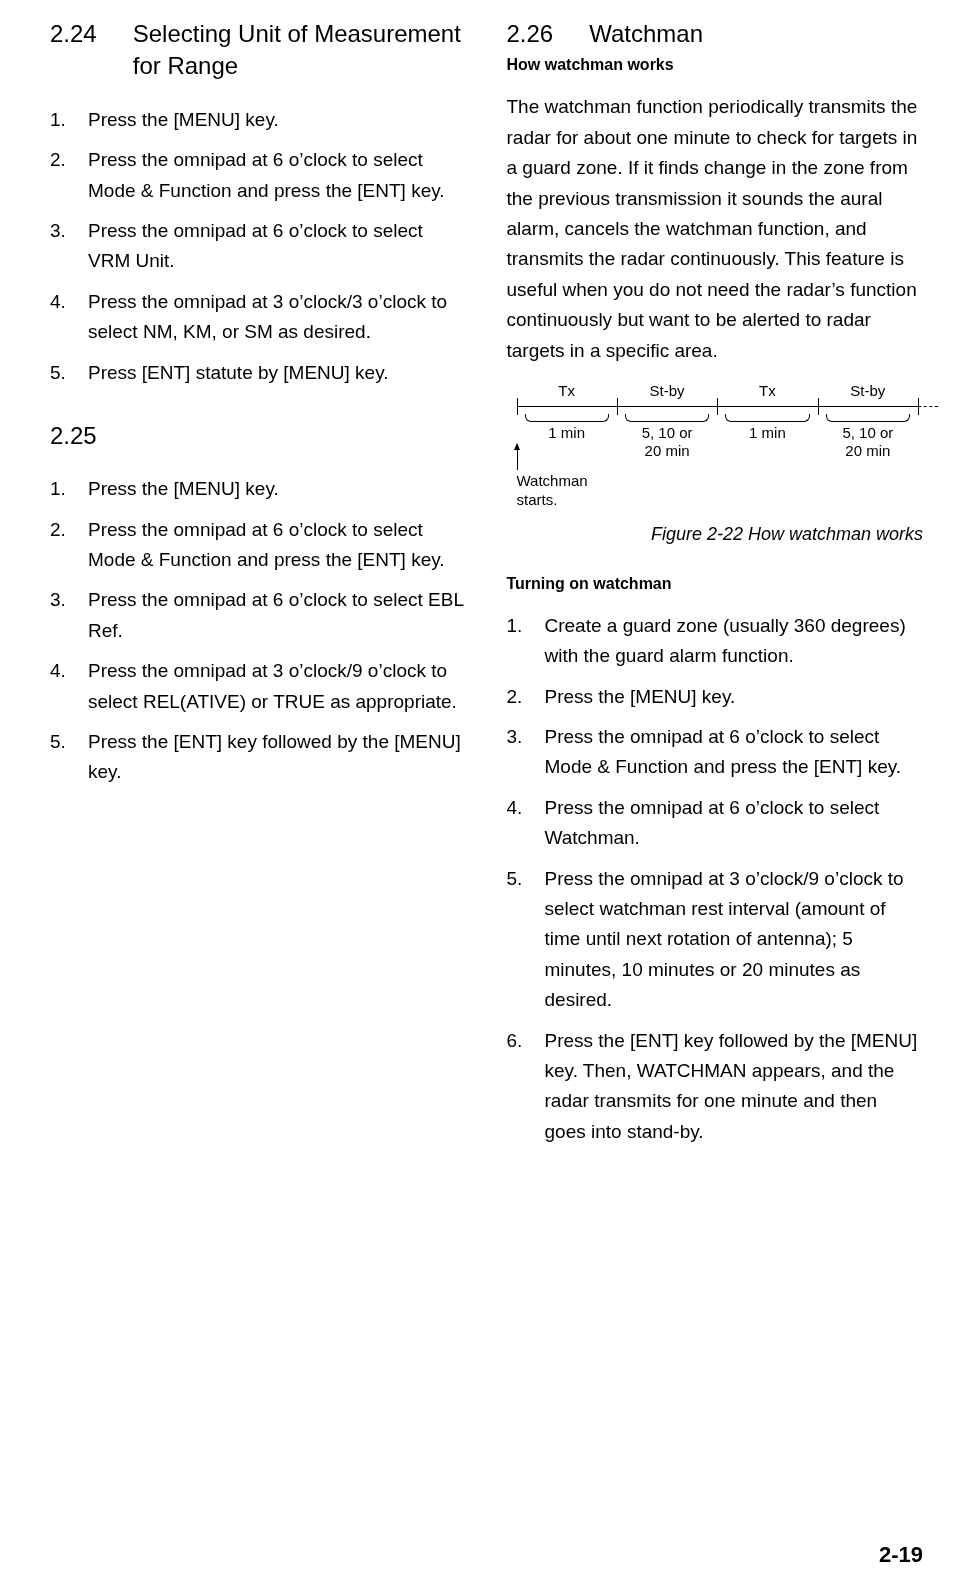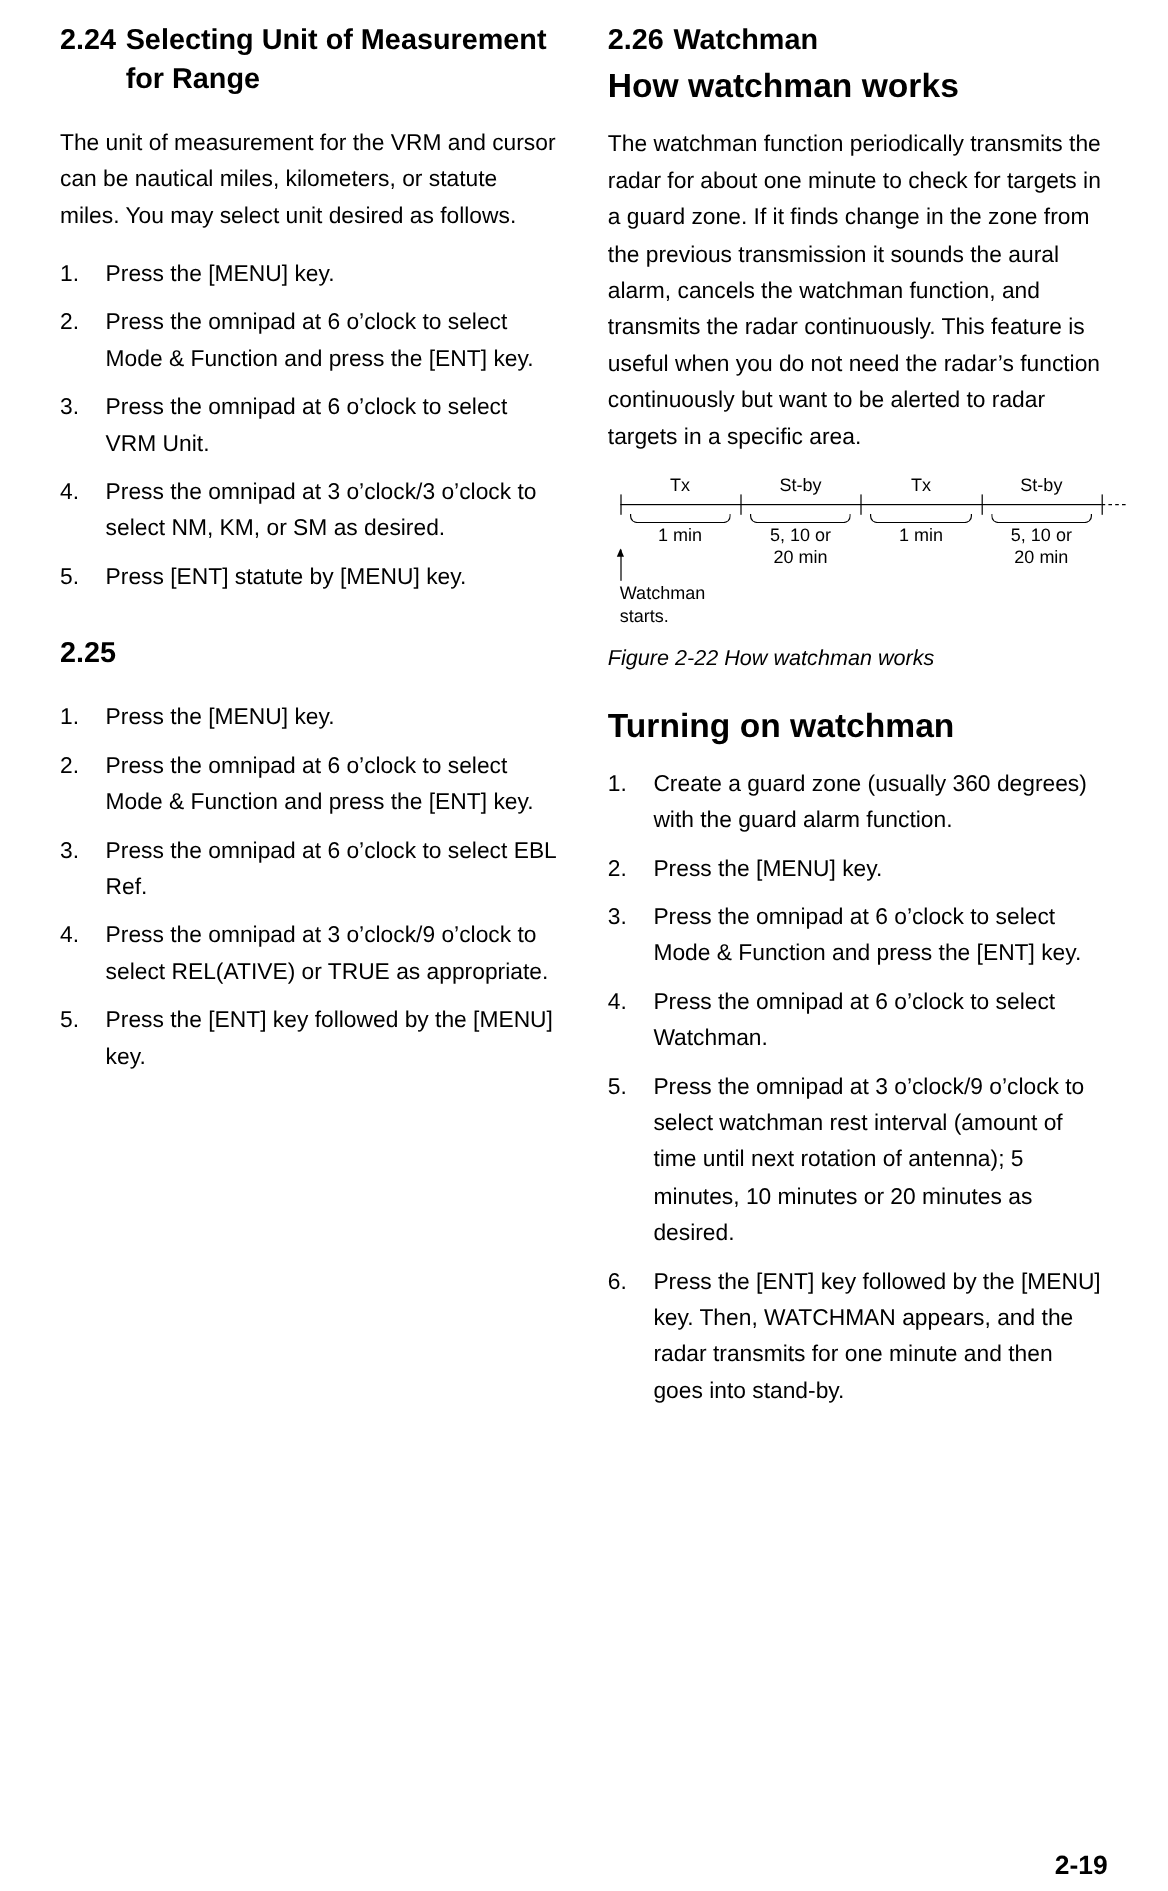--- a/index.html
+++ b/index.html
@@ -15,34 +15,35 @@
     .columns {
       display: flex;
       gap: 40px;
     }
     .col {
       flex: 1;
       min-width: 0;
     }
     h2.section-heading {
       font-size: 24px;
-      font-weight: bold;
+      font-weight: normal;
       line-height: 1.35;
       margin-bottom: 22px;
       display: flex;
+      gap: 28px;
     }
     h2.section-heading .sec-num {
       flex-shrink: 0;
       padding-right: 8px;
     }
     h2.section-heading .sec-title {
       flex: 1;
     }
     h3.sub-heading {
-      font-size: 28px;
+      font-size: 16px;
       font-weight: bold;
       margin-bottom: 18px;
       margin-top: 6px;
     }
     p.body {
       font-size: 19px;
       line-height: 1.6;
       margin-bottom: 18px;
     }
     ol.steps {
@@ -63,21 +64,21 @@
       position: absolute;
       left: 0;
       top: 0;
     }
     .figure {
       margin: 14px 0 26px 0;
     }
     .figure-caption {
       font-size: 18px;
       font-style: italic;
-      text-align: left;
+      text-align: right;
       margin-top: 20px;
     }
     .page-num {
       position: absolute;
       bottom: 8px;
       right: 50px;
       font-size: 22px;
       font-weight: bold;
     }
     
@@ -158,21 +159,20 @@
 </head>
 <body>
 
 <div class="columns">
   <div class="col">
 
     <h2 class="section-heading">
       <span class="sec-num">2.24</span>
       <span class="sec-title">Selecting Unit of Measurement for Range</span>
     </h2>
-    <p class="body">The unit of measurement for the VRM and cursor can be nautical miles, kilometers, or statute miles. You may select unit desired as follows.</p>
     <ol class="steps">
       <li>Press the [MENU] key.</li>
       <li>Press the omnipad at 6 o’clock to select Mode &amp; Function and press the [ENT] key.</li>
       <li>Press the omnipad at 6 o’clock to select VRM Unit.</li>
       <li>Press the omnipad at 3 o’clock/3 o’clock to select NM, KM, or SM as desired.</li>
       <li>Press [ENT] statute by [MENU] key.</li>
     </ol>
 
     <h2 class="section-heading">
       <span class="sec-num">2.25</span>

